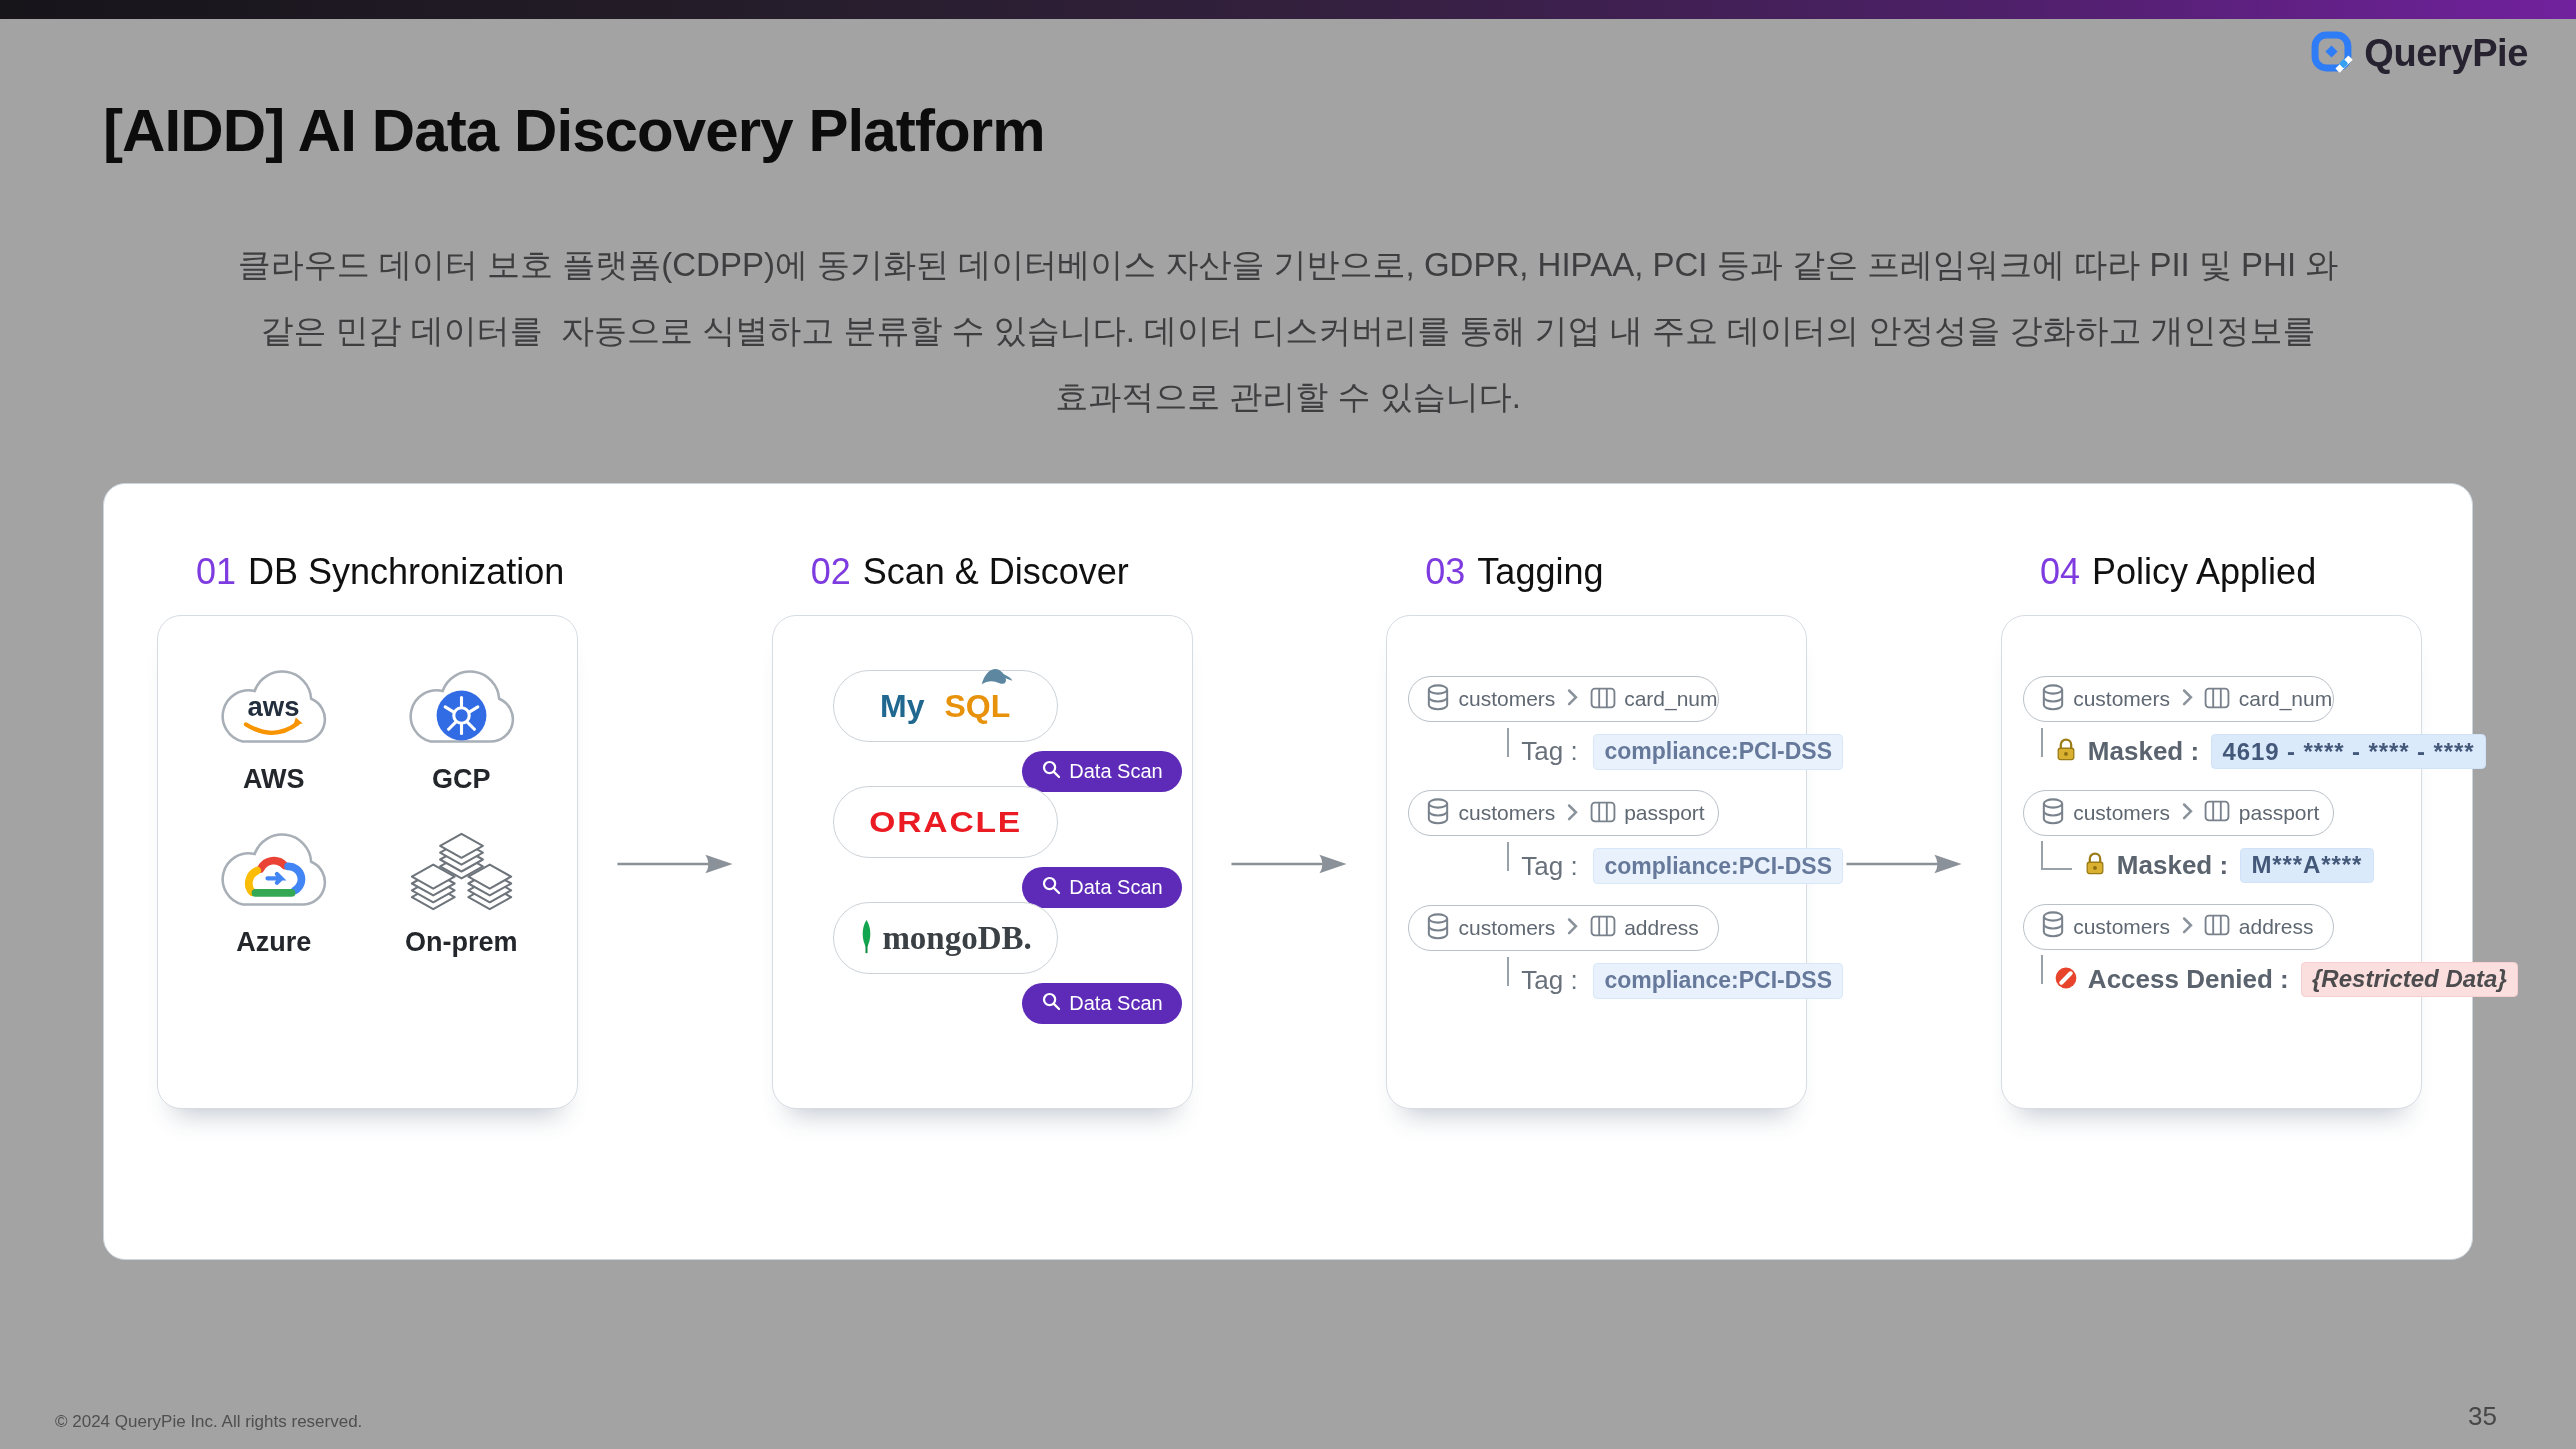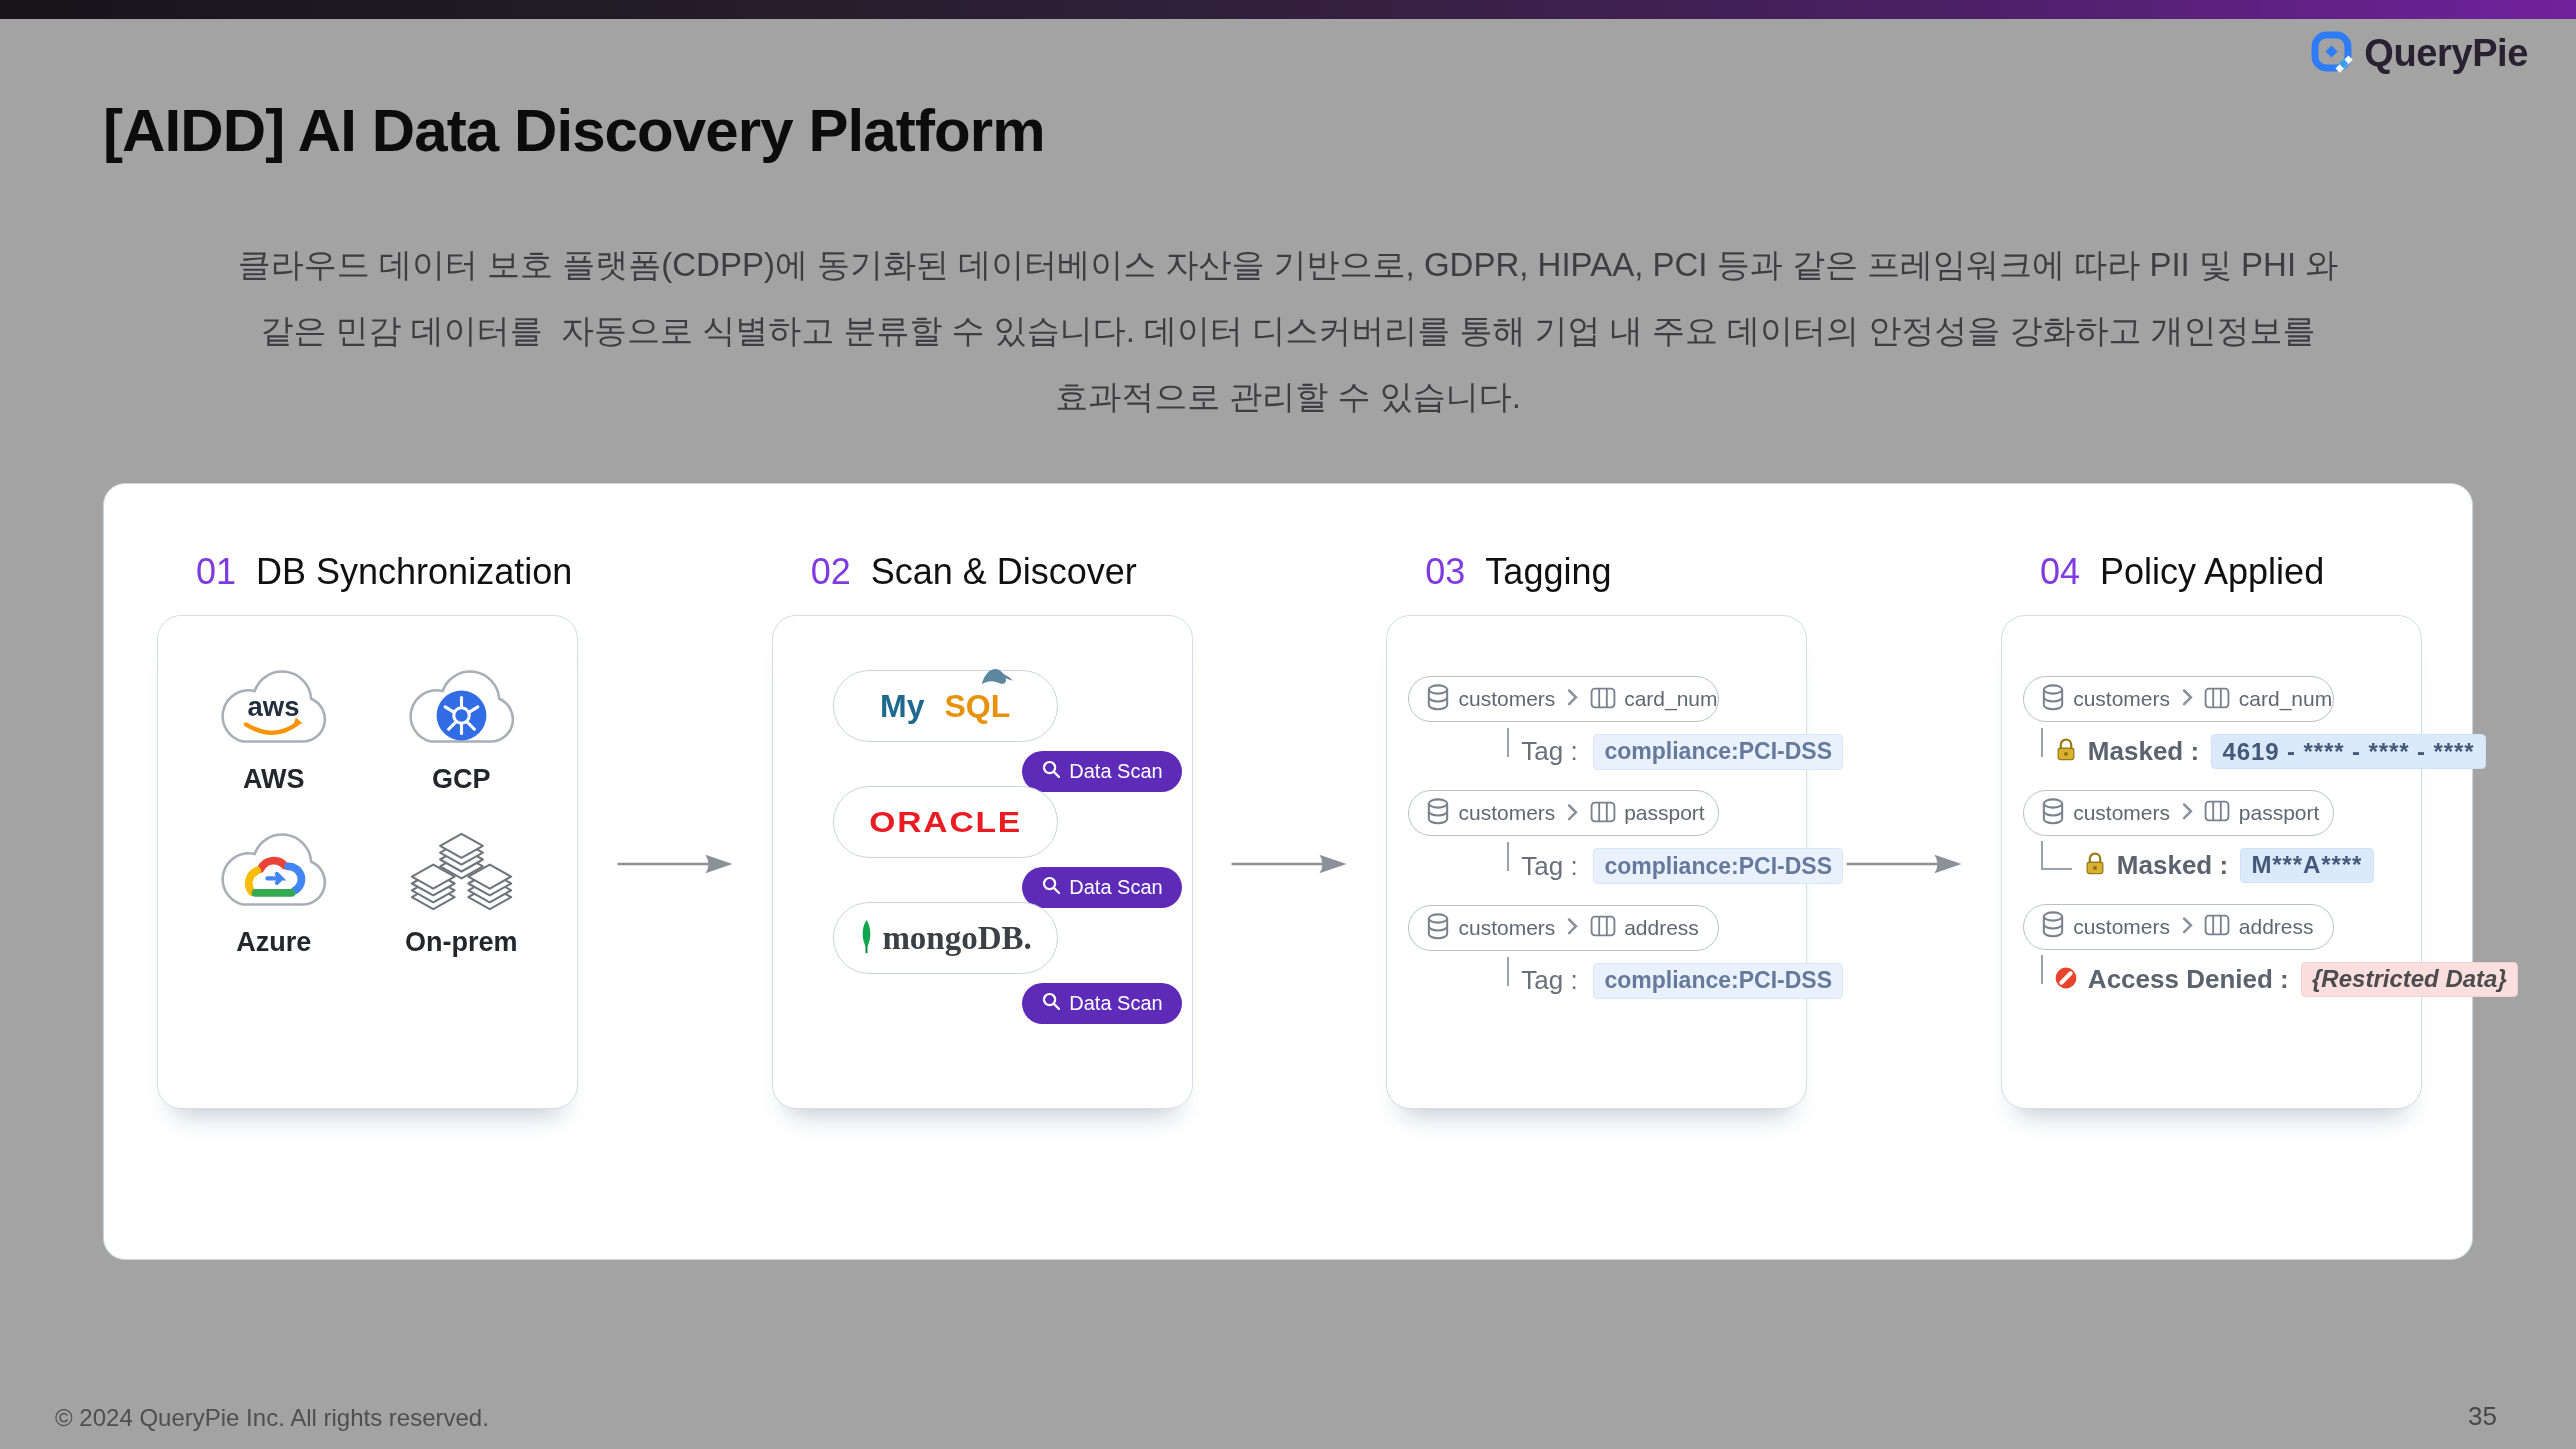--- a/index.html
+++ b/index.html
@@ -19,21 +19,21 @@
   .title { position:absolute; left:103px; top:96px; font-size:60px; font-weight:600; color:#0c0c0c; letter-spacing:-0.9px; }
   .desc { position:absolute; left:103px; top:232px; width:2370px; font-size:33px; color:#3e3e40; }
   .desc div { line-height:66px; white-space:pre;text-align:center; }
 
   
   .flow-box { position:absolute; left:103px; top:483px; width:2370px; height:777px;
     border:1.7px solid #ccd4dd; border-radius:22px; background:#fff; }
   .steps-row { display:flex; justify-content:space-between; padding:67px 50px 0 53px; }
 
   .step { width:421px; }
-  .step-heading { display:flex; gap:20px; margin:0 0 22px 39px; font-size:36px; font-weight:500; color:#101010; }
+  .step-heading { display:flex; gap:12px; margin:0 0 22px 39px; font-size:36px; font-weight:500; color:#101010; }
   .step-num { color:#7d3be0; }
 
   .card { width:421px; height:494px; background:#fff; border:1.7px solid #d6dce3; border-radius:24px;
     box-shadow:0 22px 26px -17px rgba(45,65,95,0.30); position:relative; }
 
   
   .arrow-cell { margin-top:302px; flex:0 0 120px; height:22px; }
 
   
   .providers { display:grid; grid-template-columns:1fr 1fr; row-gap:29px; padding:45px 22px 0; justify-items:center; }
@@ -72,21 +72,21 @@
   .tag-chip { margin:12px 0 0 15.5px; font-size:23px; font-weight:700; color:#66799a; background:#e9f2fc;
     border:0.9px solid #d8e7f8; border-radius:4.3px; padding:3.4px 10.3px; white-space:nowrap; }
   .masked-chip { margin:12px 0 0 12px; font-size:24px; font-weight:700; color:#44597a; background:#dbeafb;
     border:0.9px solid #cfe2f8; border-radius:4.3px; padding:2.6px 10.3px; letter-spacing:0.9px; white-space:nowrap; }
   .denied-chip { margin:12px 0 0 12px; font-size:24px; font-weight:700; font-style:italic; color:#4c4c4e; background:#fbdede;
     border:0.9px solid #f6cfcf; border-radius:4.3px; padding:2.6px 10.3px; white-space:nowrap; }
   .t3 .elbow { margin-left:120px; }
   .t4 .elbow { margin-left:39px; }
 
   
-  .footer-copy { position:absolute; left:55px; bottom:17px; font-size:24px; color:#4f4f4f; }
+  .footer-copy { position:absolute; left:55px; bottom:17px; font-size:17px; color:#4f4f4f; }
   .footer-page { position:absolute; right:79px; bottom:17px; font-size:26px; color:#474747; }
 </style>
 </head>
 <body>
 
 <div class="slide">
 
   <div class="topbar"></div>
 
   <div class="logo">

